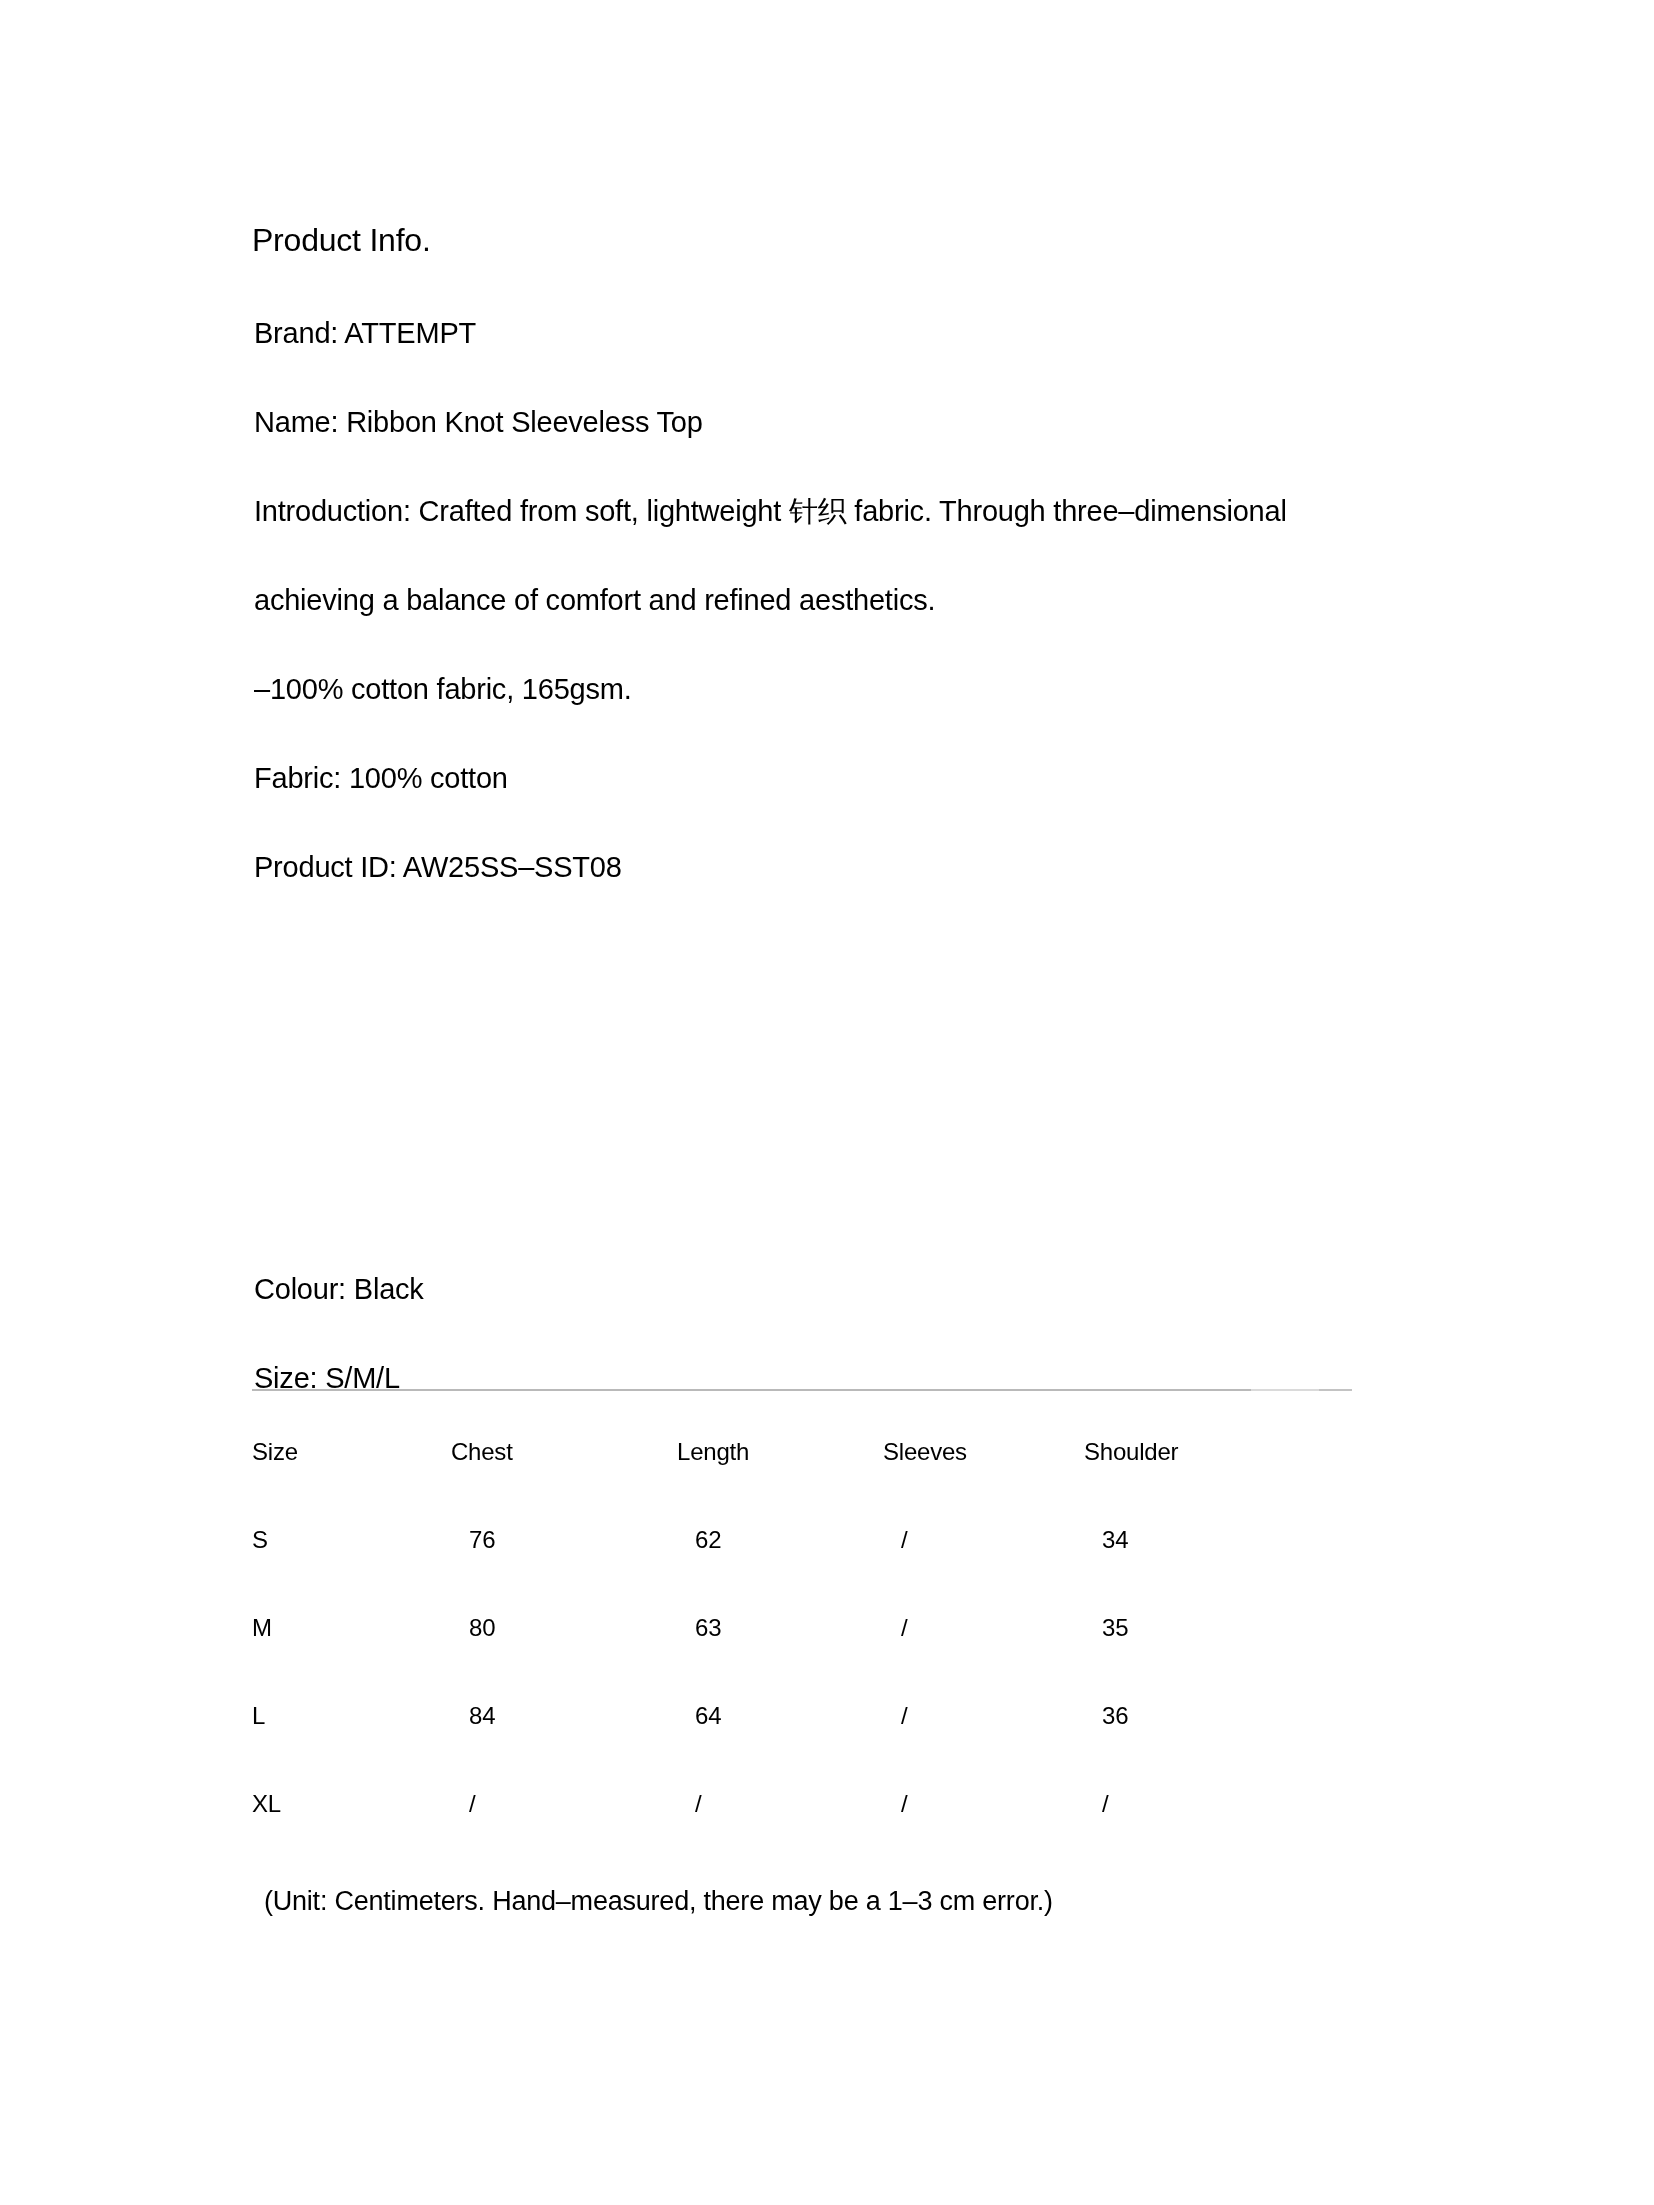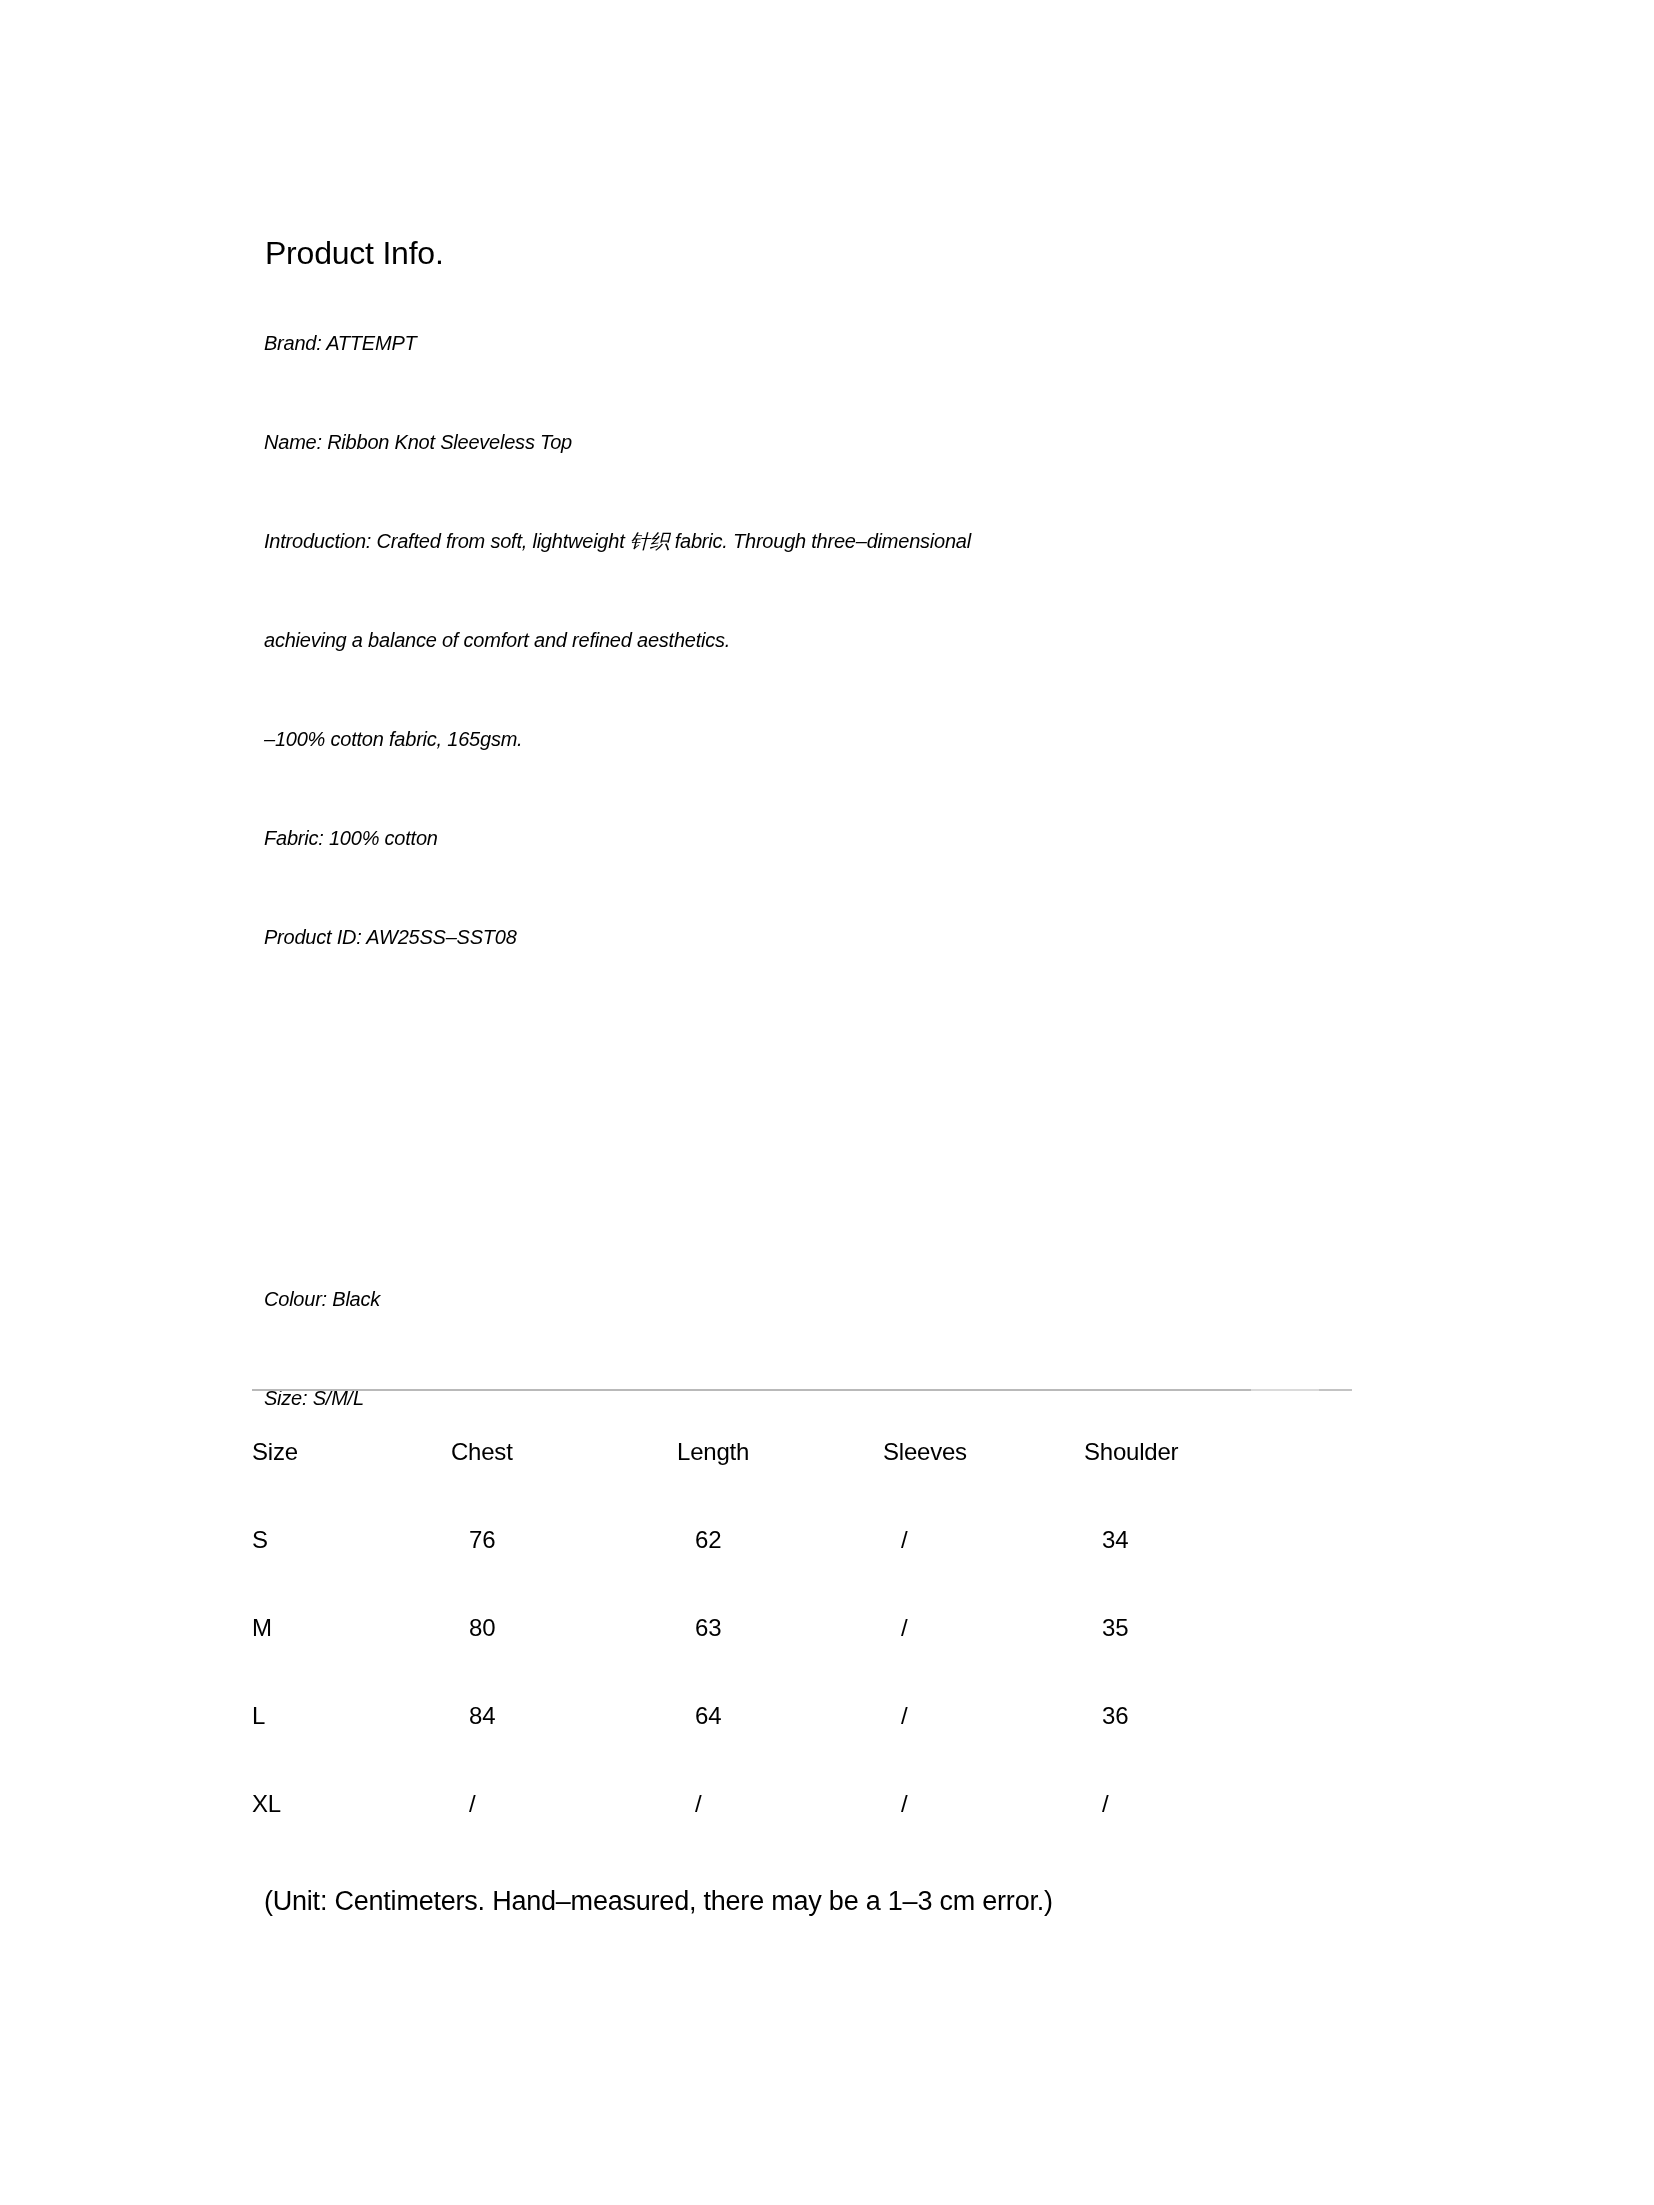--- a/index.html
+++ b/index.html
@@ -10,44 +10,43 @@
     background: #ffffff;
     font-family: "Liberation Sans", "DejaVu Sans", sans-serif;
     color: #000000;
     letter-spacing: -0.02em;
     overflow: hidden;
   }
   .title {
     position: absolute;
     left: 252px;
     top: 224px;
-    margin: 13px;
+    margin: 0;
     font-size: 32px;
     font-weight: 500;
     line-height: 1;
     white-space: nowrap;
   }
   .lines {
     position: absolute;
     left: 252px;
     top: 288px;
     width: 1320px;
   }
   .lines2 {
     position: absolute;
     left: 252px;
     top: 1244px;
     width: 1320px;
   }
   .line {
-    margin: 12px;
-    font-size: 20px;
+    margin: 2px;
+    font-size: 29px;
     line-height: 87px;
     white-space: nowrap;
-    font-style: italic;
   }
   .divider {
     position: absolute;
     left: 252px;
     top: 1389px;
     width: 1100px;
     height: 2.1px;
     background: linear-gradient(to right,
       #b9b9b9 0%, #b9b9b9 90.8%,
       #dadada 90.8%, #dadada 97.0%,

